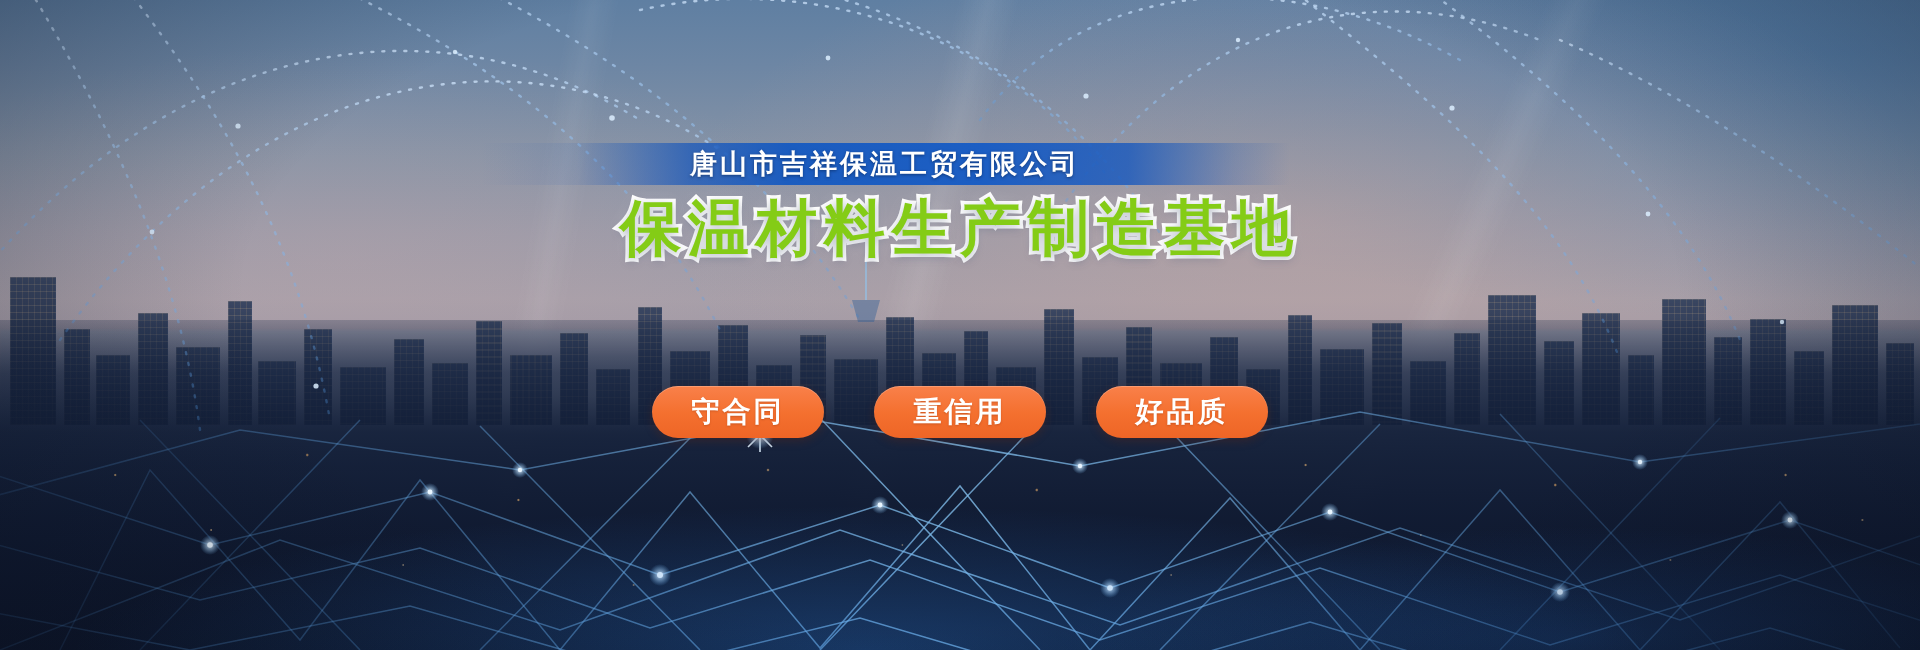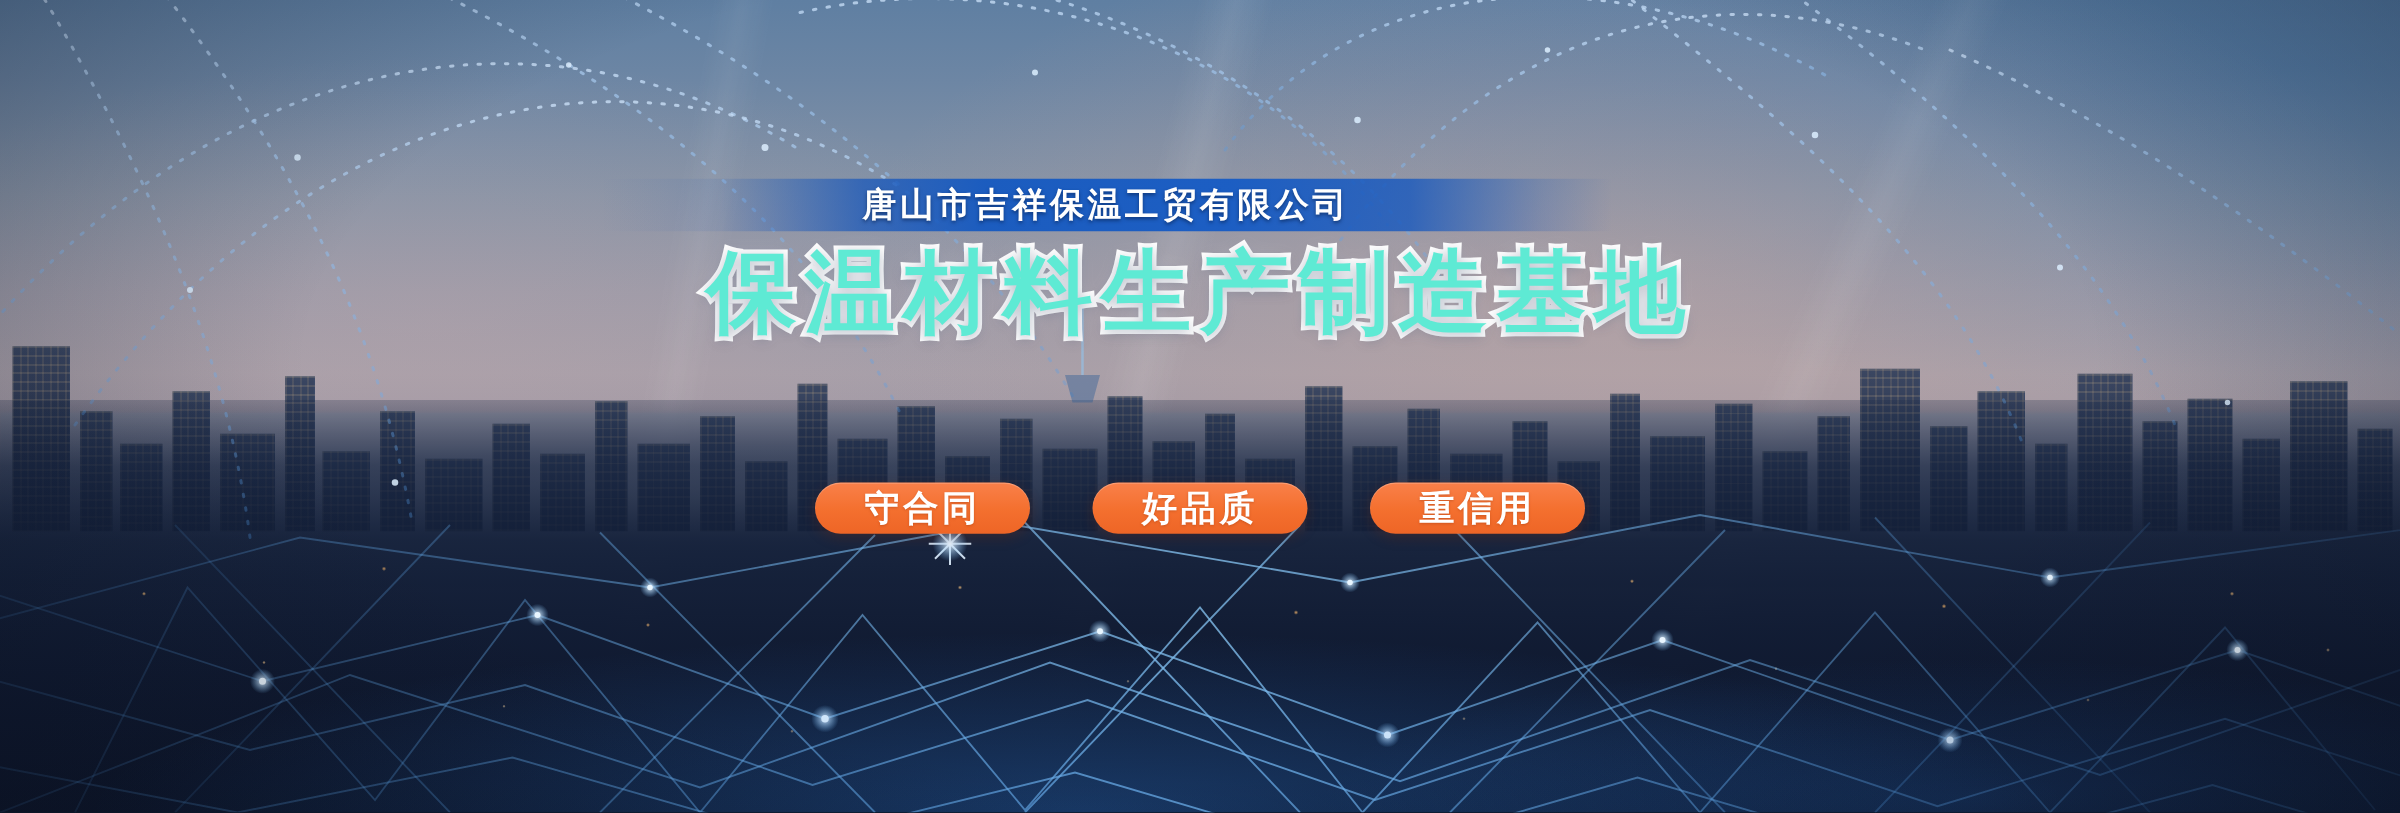--- a/index.html
+++ b/index.html
@@ -188,45 +188,45 @@
 
   
   .headline-wrap {
     position: absolute;
     left: 0; right: 0;
     top: 196px;
     text-align: center;
   }
   .headline {
     display: inline-block;
-    font-size: 72px;
+    font-size: 61px;
     font-weight: 800;
     letter-spacing: 7px;
     line-height: 1.06;
-    color: #5eead4;
+    color: #84cc16;
     white-space: nowrap;
     -webkit-text-stroke: 7px #ffffff;
     paint-order: stroke fill;
     text-shadow:
       0 0 14px rgba(255,255,255,0.30),
       0 3px 10px rgba(10,30,70,0.35);
   }
 
   
   .badges {
     position: absolute;
     left: 0; right: 0;
     top: 386px;
     display: flex;
     justify-content: center;
     gap: 50px;
   }
   .badge {
     min-width: 172px;
-    height: 41px;
+    height: 52px;
     padding: 0 26px;
     border-radius: 30px;
     background: linear-gradient(to bottom, #f9804a 0%, #f4702f 52%, #ee6526 100%);
     display: flex;
     align-items: center;
     justify-content: center;
     box-shadow:
       0 3px 10px rgba(120,40,10,0.28),
       inset 0 1px 0 rgba(255,255,255,0.22);
   }
@@ -411,21 +411,21 @@
 
     <div class="headline-wrap">
       <span class="headline">保温材料生产制造基地</span>
     </div>
 
     <div class="badges">
       <div class="badge">
         <span class="badge-label">守合同</span>
       </div>
       <div class="badge">
+        <span class="badge-label">重信用</span>
+      </div>
+      <div class="badge">
         <span class="badge-label">好品质</span>
       </div>
-      <div class="badge">
-        <span class="badge-label">重信用</span>
-      </div>
     </div>
 
   </div>
 </div>
 
 </body></html>

